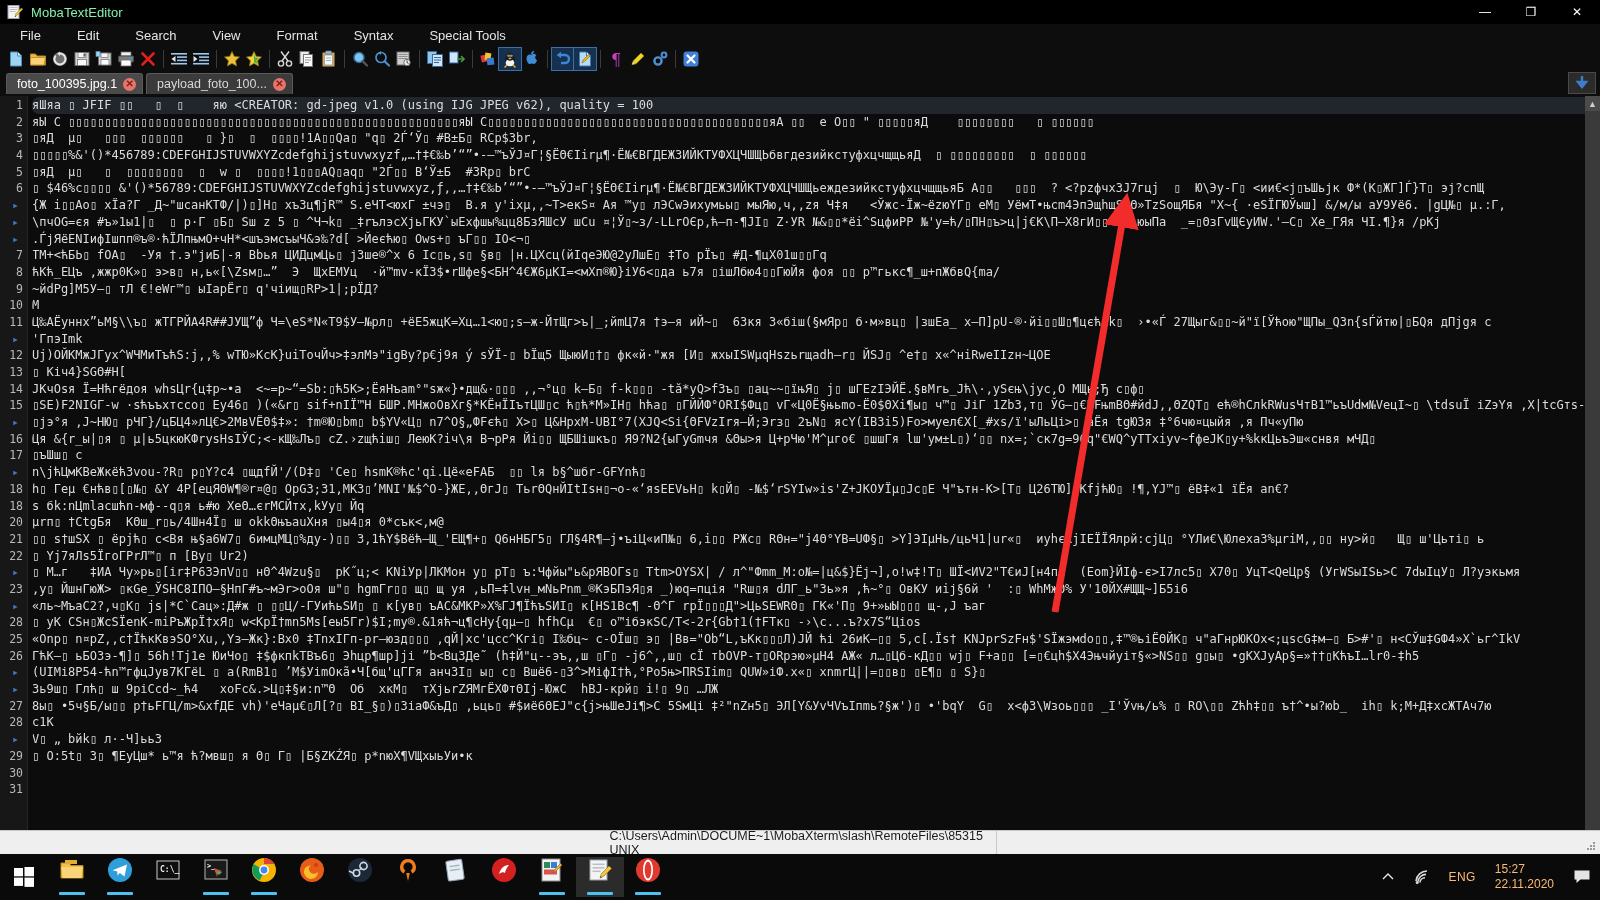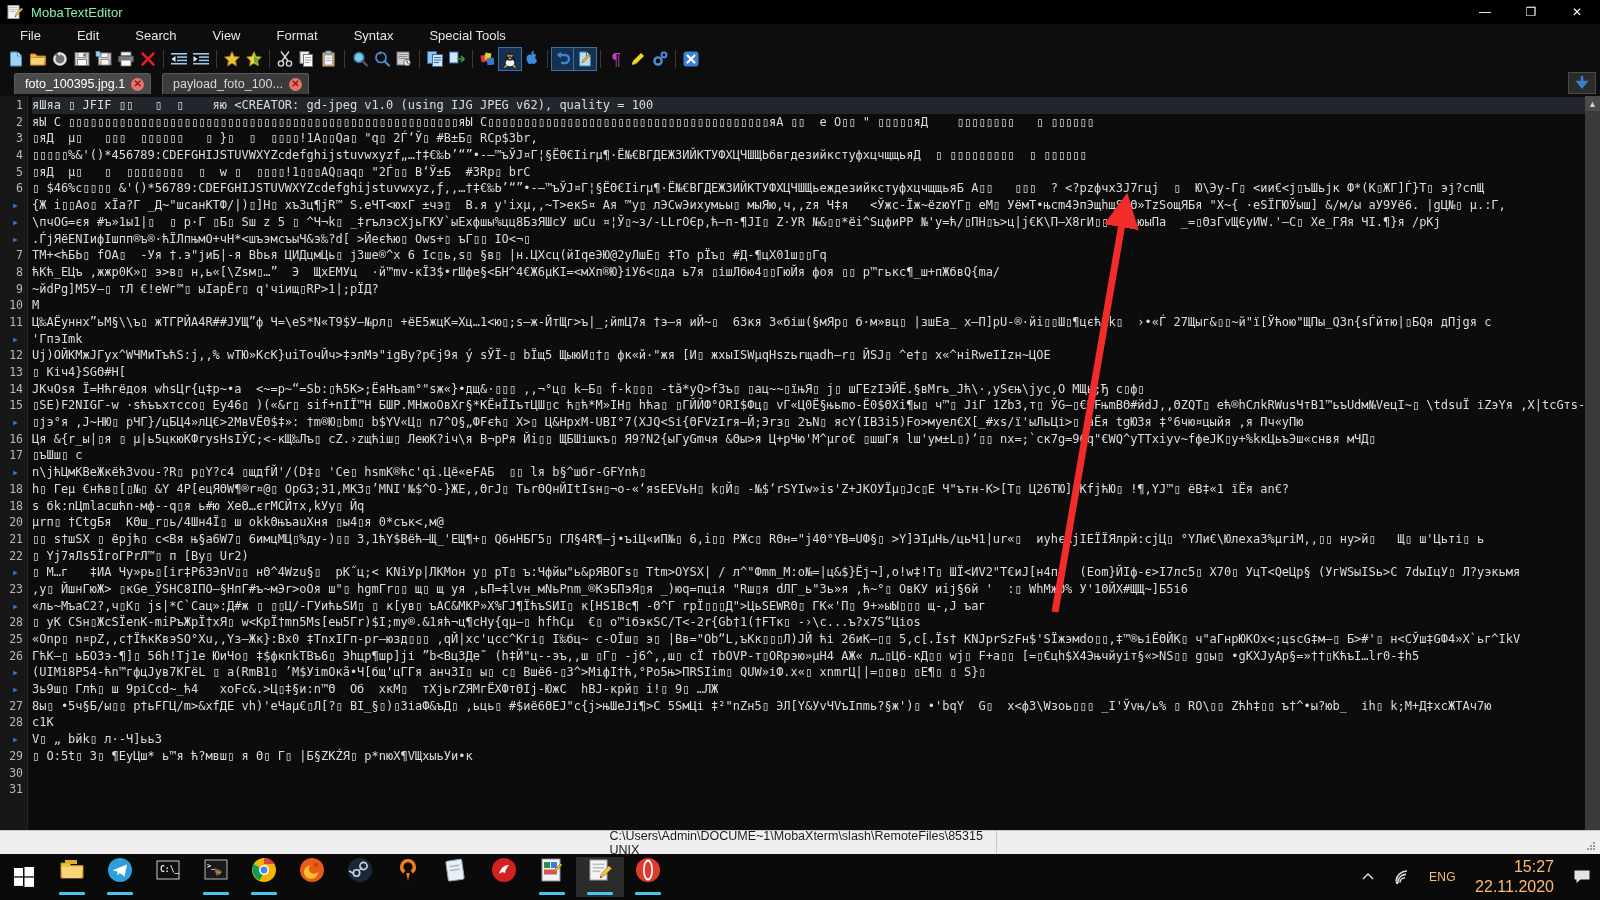--- a/index.html
+++ b/index.html
@@ -53,21 +53,20 @@
   .tabbar {
     height:22px; background:#0d0d0d; display:flex; align-items:flex-end;
     position:relative; padding-left:6px;
   }
   .tab {
     height:21px; display:flex; align-items:center; gap:6px;
     padding:0 6px 0 10px; font-size:12.5px; color:#d8d8d8;
     border:1px solid #5a5a5a; border-bottom:none;
     border-radius:3px 3px 0 0; margin-right:3px;
     background:#3b3b3b;
-    margin-left:8px;
   }
   .tab.active { background:#4a4a4a; color:#fff; }
   .tabclose {
     width:13px; height:13px; border-radius:50%;
     background:#e8736a; color:#7a2018; font-size:10px; font-weight:bold;
     display:flex; align-items:center; justify-content:center; line-height:1;
     flex:0 0 auto;
   }
   .tabscroll {
     position:absolute; right:4px; bottom:0px; width:28px; height:22px;
@@ -90,21 +89,21 @@
   .gutter div.wrapmark { color:#3d78c8; text-align:right; padding-right:8px; }
   .codearea {
     flex:1 1 auto; position:relative; overflow:hidden;
     padding-top:1px;
   }
   .code {
     font-family:"DejaVu Sans Mono", monospace;
     font-size:12px; color:#dcdcdc; white-space:pre;
     padding-left:4px;
   }
-  .code .ln { height:16.7px; line-height:16.7px; overflow:hidden; }
+  .code .ln { height:16.7px; line-height:16.7px; overflow:hidden;border-radius:7px; }
   .code .ln.first { background:#21262d; }
   .vscroll {
     position:absolute; right:0; top:0; bottom:0; width:15px; background:#3a3a3a;
   }
   .vscroll .arrow {
     height:15px; background:#4b4b4b; display:flex; align-items:center; justify-content:center;
     color:#cfcfcf; font-size:9px;
   }
 
   
@@ -136,21 +135,21 @@
     position:relative;
     font-weight:bold;
   }
   .tbitem.running::after {
     content:""; position:absolute; bottom:2px; left:11px; width:26px; height:3px;
     background:#4cc2f1; border-radius:1px;
   }
   .tbitem.focused { background:#2b2b2b; }
   .tray { margin-left:auto; display:flex; align-items:center; height:46px; color:#fdba74; }
   .tray .ti { padding:0 9px; display:flex; align-items:center; justify-content:center; font-size:12px;}
-  .clock { text-align:right; line-height:1.28; font-size:16px; padding:0 10px; }
+  .clock { text-align:left; line-height:1.28; font-size:12px; padding:0 10px; }
   .langind { font-size:12.5px; letter-spacing:.4px; }
 </style>
 </head>
 <body>
 
 <div id="app">
 
   <div class="titlebar">
     <span class="app-icon">
       <svg width="16" height="16" viewBox="0 0 16 16">

